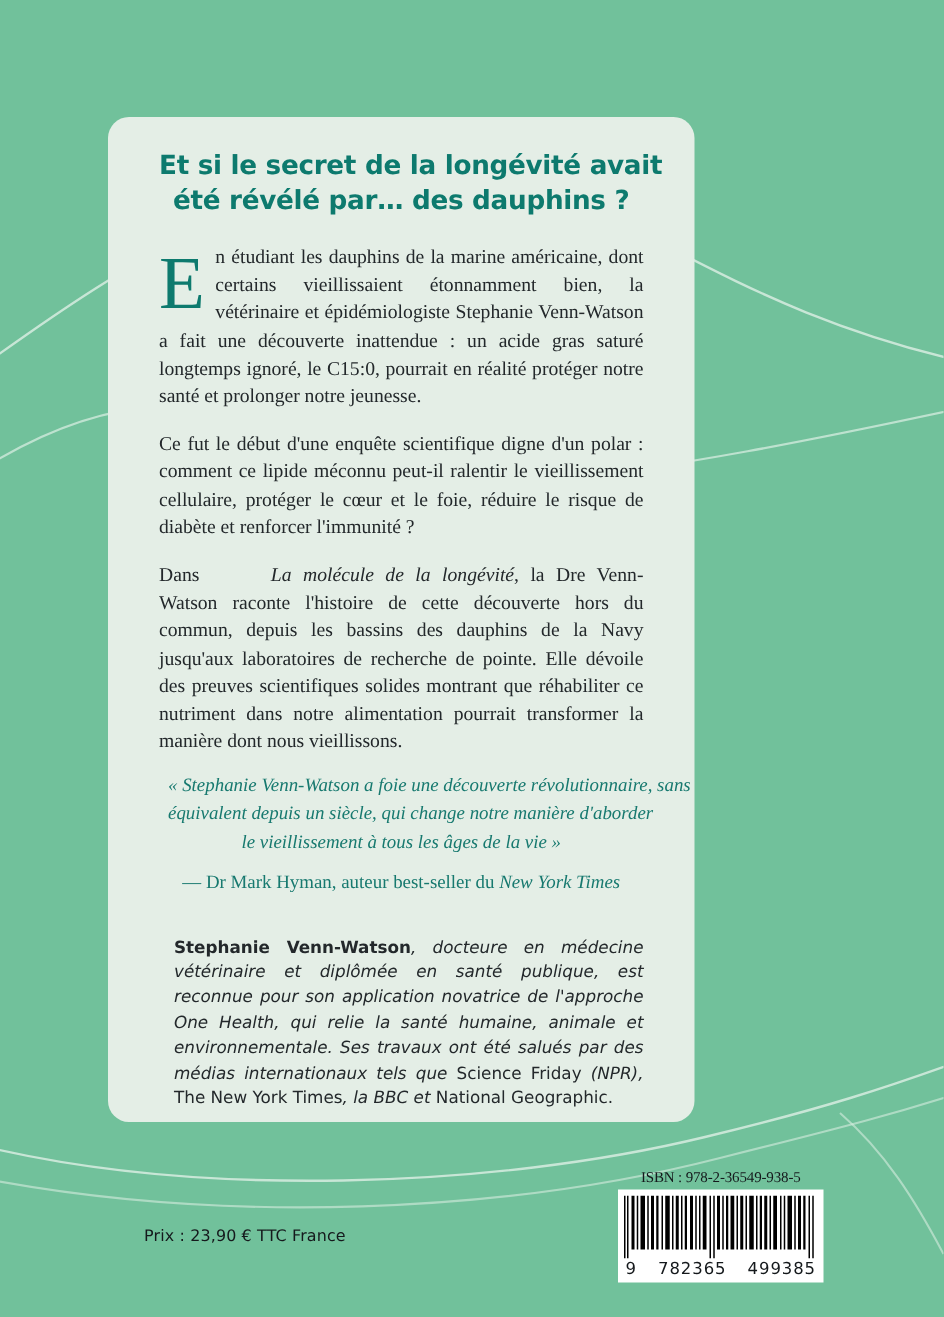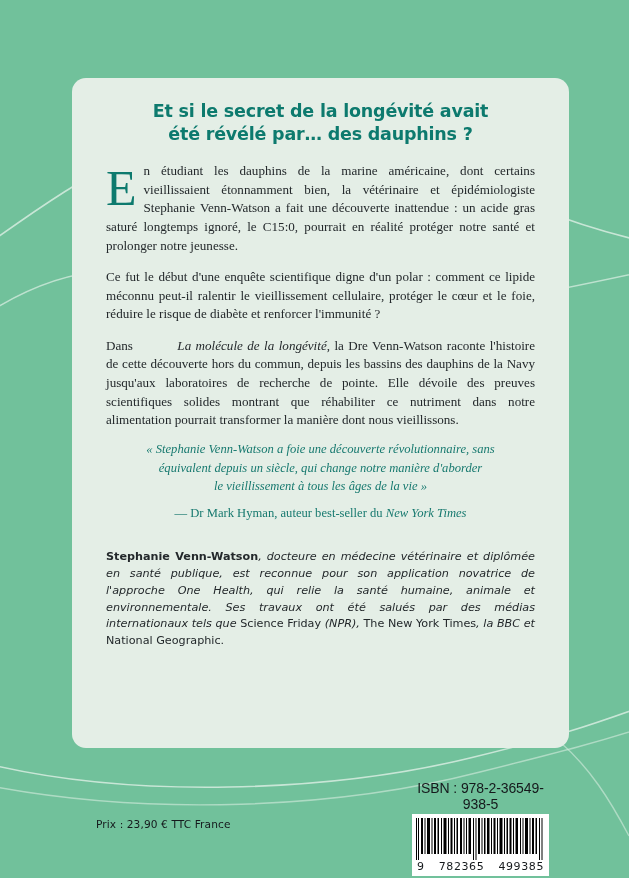--- a/index.html
+++ b/index.html
@@ -21,21 +21,21 @@
     width: 629px;
     height: 878px;
     pointer-events: none;
   }
 
   
   #content-card {
     position: absolute;
     left: 72px;
     top: 78px;
-    width: 497px;
+    width: 391px;
     height: 670px;
     background: #e4eee6;
     border-radius: 14px;
     box-sizing: border-box;
     padding: 0;
   }
 
   
   #title-block {
     text-align: center;
@@ -105,21 +105,21 @@
   #closing-block {
     padding: 16px 34px 0 34px;
     color: #23282b;
     font-size: 13.1px;
     line-height: 1.42;
     text-align: justify;
   }
 
   
   #bio-block {
-    padding: 26px 34px 0 34px;
+    padding: 26px 34px 0 44px;
     color: #23282b;
     font-family: "DejaVu Sans", sans-serif;
     font-size: 11.2px;
     line-height: 1.5;
     text-align: justify;
     font-style: italic;
   }
   #bio-block .bio-name {
     font-weight: bold;
     font-style: normal;
@@ -155,22 +155,22 @@
     margin-top: 1px;
   }
 
   #barcode-wrap {
     position: absolute;
     left: 412px;
     top: 32px;
     width: 137px;
   }
   #isbn-text {
-    font-family: Liberation Sans, sans-serif;
-    font-size: 14px;
+    font-family: Liberation Serif, serif;
+    font-size: 10px;
     color: #15191c;
     text-align: center;
     letter-spacing: -0.1px;
     margin-bottom: 2px;
   }
   #barcode-box {
     background: #ffffff;
     padding: 4px 3px 2px 3px;
     box-sizing: border-box;
     width: 137px;

